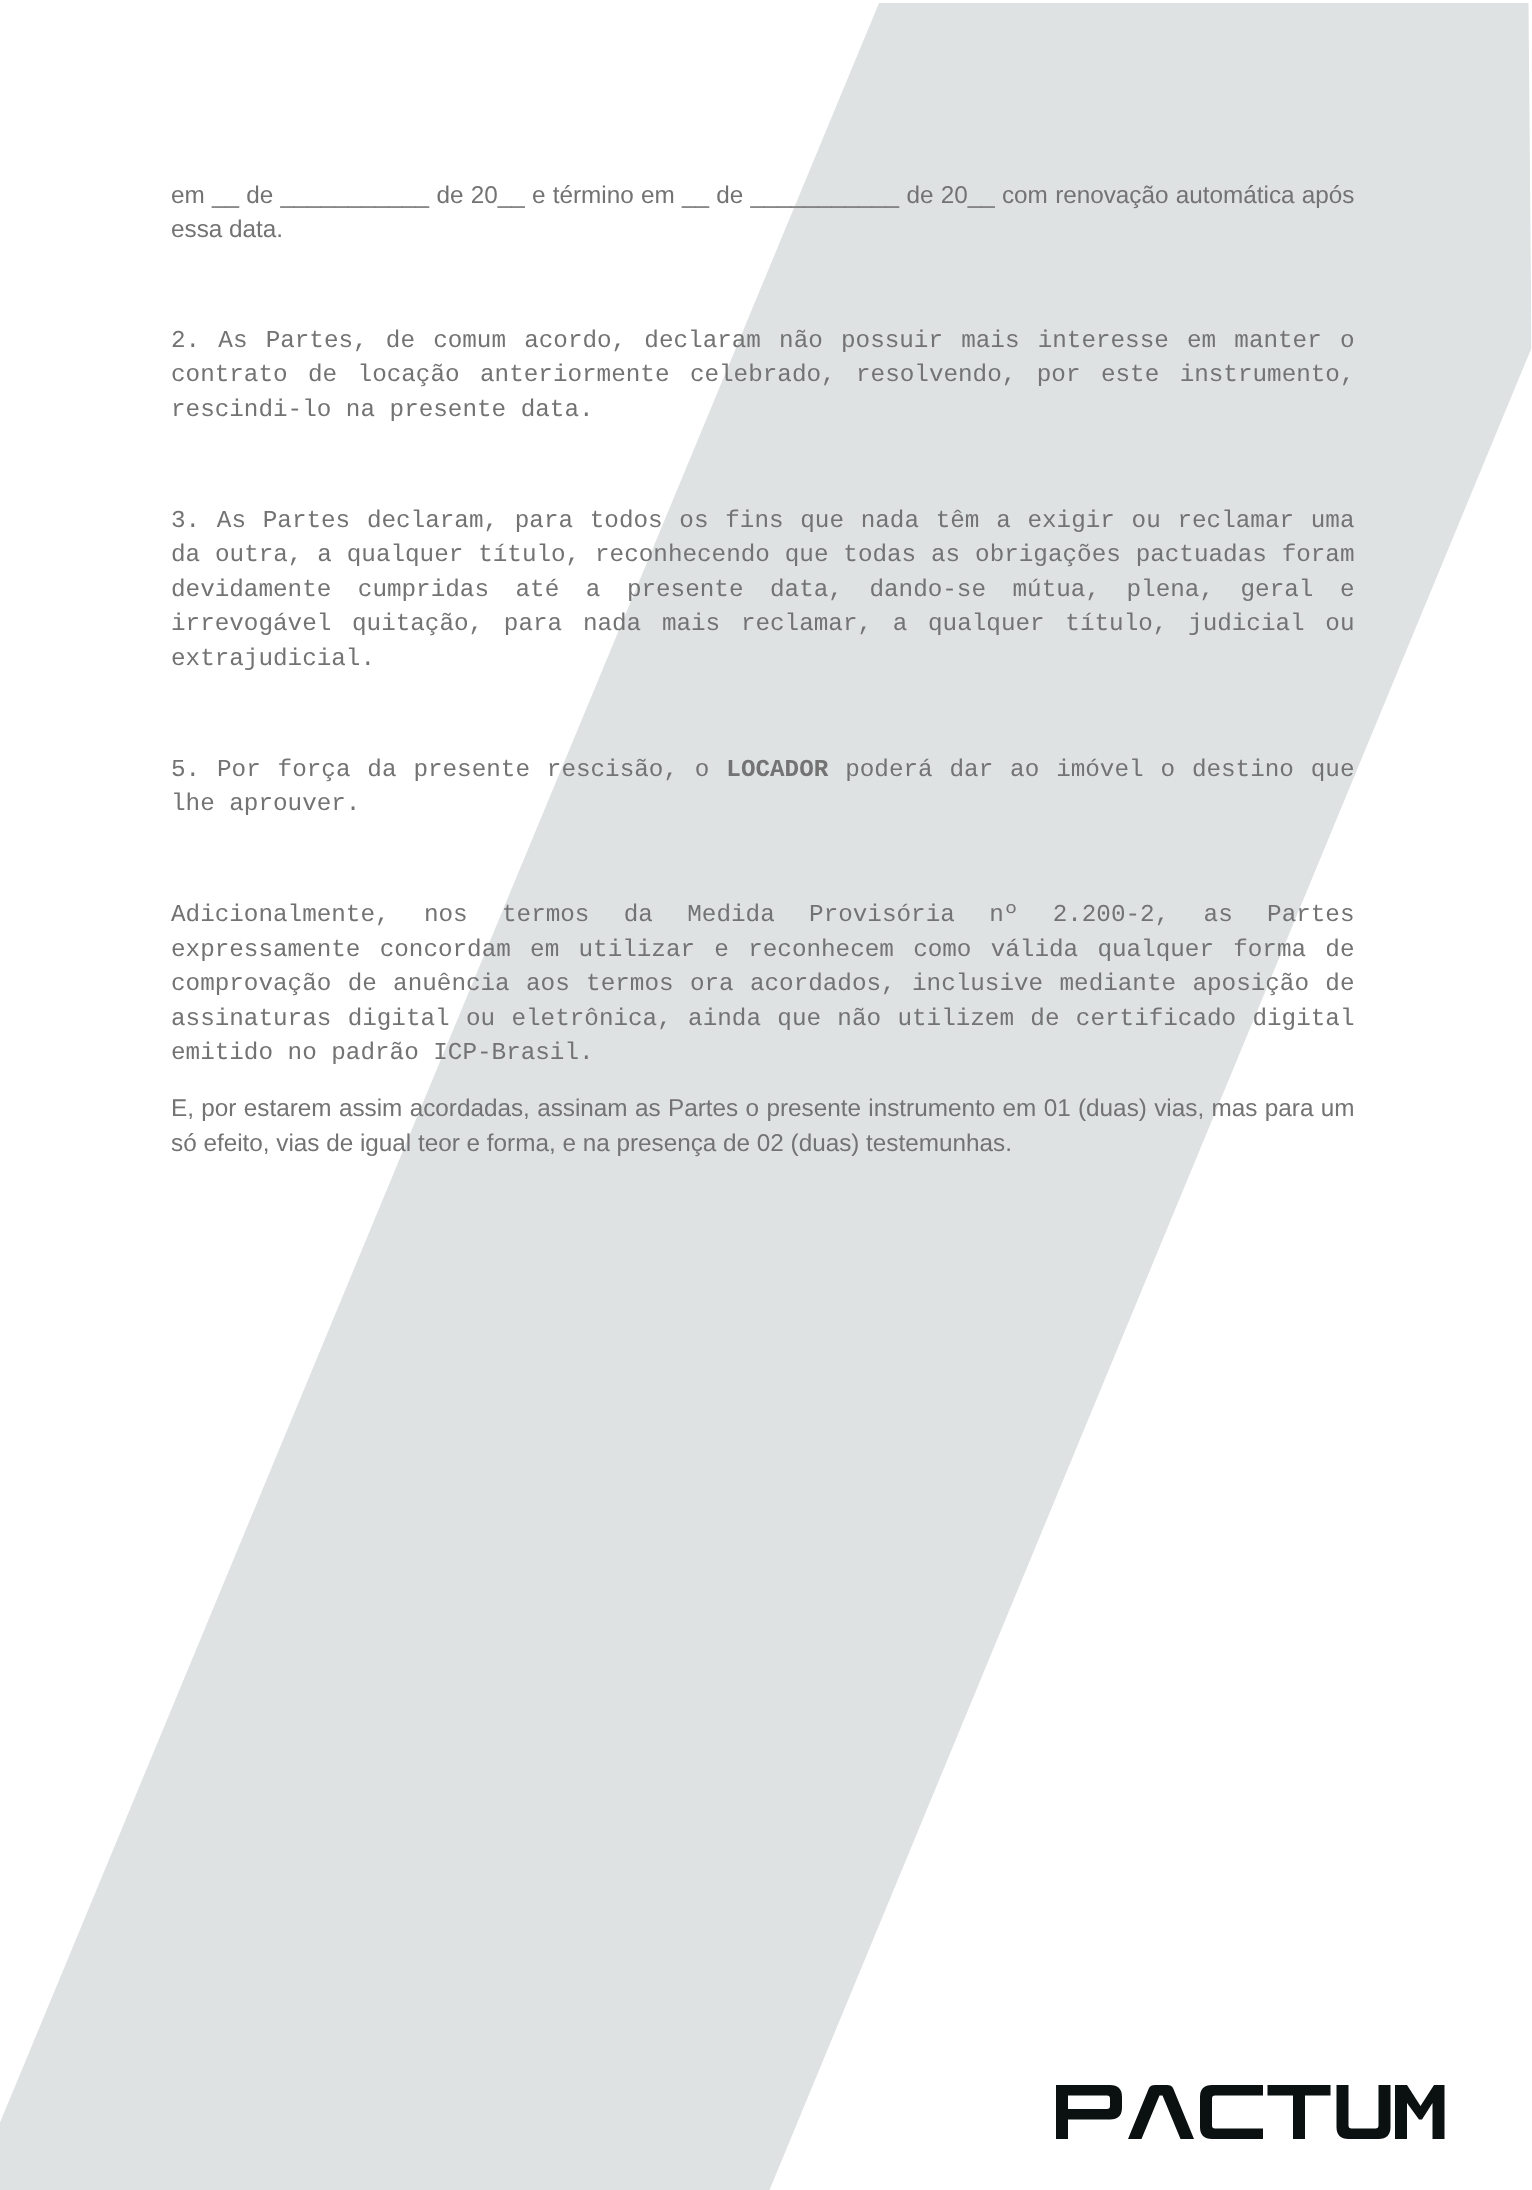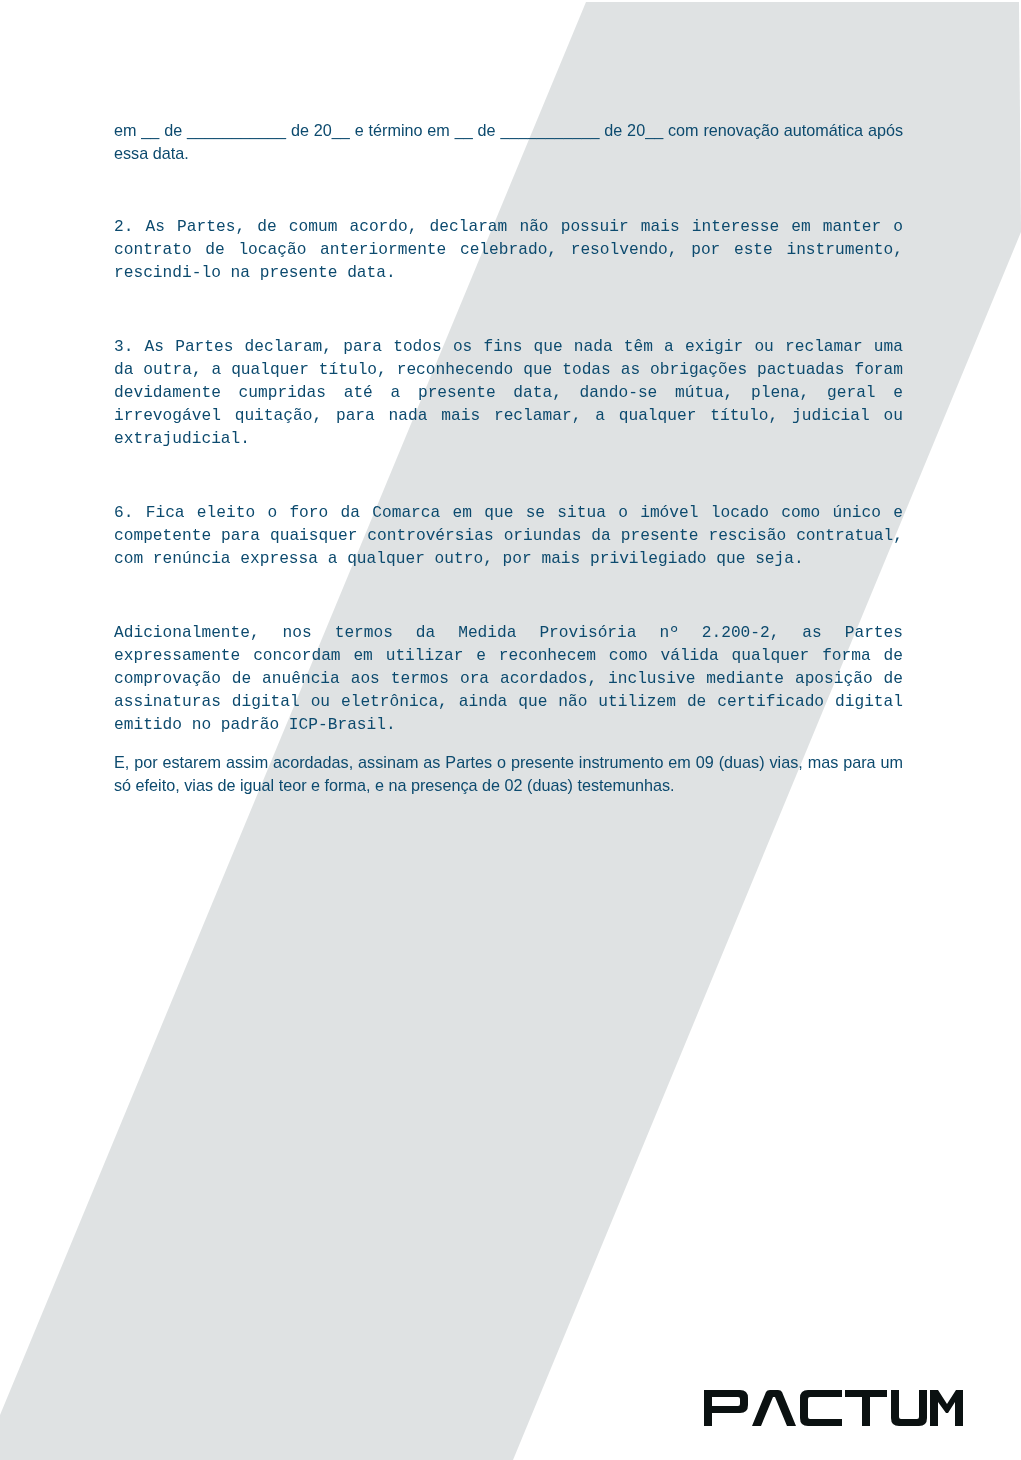--- a/index.html
+++ b/index.html
@@ -1,42 +1,42 @@
 <!DOCTYPE html>
 <html><head>
 <meta charset="utf-8">
 <style>
   html, body { margin: 0; padding: 0; }
   body { width: 1021px; height: 1460px; position: relative; overflow: hidden; background: #ffffff; }
   .band { position: absolute; left: 0; top: 0; width: 1021px; height: 1460px; z-index: 0; }
   .content {
     position: absolute; left: 114px; top: 119px; width: 789px; z-index: 1;
     font-family: "Liberation Sans", sans-serif; font-size: 16.2px; line-height: 23px;
-    color: #0c4a6e; text-align: justify;
+    color: #737373; text-align: justify;
   }
   .content p { margin: 0; }
   .p-gap-lg { margin-top: 51px !important; font-family: Liberation Mono, monospace; }
   .p-gap-sm { margin-top: 14px !important; }
   .content b { font-weight: bold; }
   .logo { position: absolute; left: 704px; top: 1390px; width: 260px; height: 37px; z-index: 2; }
 </style>
 </head>
 <body>
 
 <svg class="band" viewBox="0 0 1021 1460" xmlns="http://www.w3.org/2000/svg">
   <polygon points="586,2 1019,2 1021,232 513,1460 0,1460 0,1415" fill="#dfe2e3"></polygon>
 </svg>
 
 <div class="content">
   <p>em __ de ___________ de 20__ e término em __ de ___________ de 20__ com renovação automática após essa data.</p>
   <p class="p-gap-lg">2. As Partes, de comum acordo, declaram não possuir mais interesse em manter o contrato de locação anteriormente celebrado, resolvendo, por este instrumento, rescindi-lo na presente data.</p>
   <p class="p-gap-lg">3. As Partes declaram, para todos os fins que nada têm a exigir ou reclamar uma da outra, a qualquer título, reconhecendo que todas as obrigações pactuadas foram devidamente cumpridas até a presente data, dando-se mútua, plena, geral e irrevogável quitação, para nada mais reclamar, a qualquer título, judicial ou extrajudicial.</p>
-  <p class="p-gap-lg">6. Fica eleito o foro da Comarca em que se situa o imóvel locado como único e competente para quaisquer controvérsias oriundas da presente rescisão contratual, com renúncia expressa a qualquer outro, por mais privilegiado que seja.</p>
+  <p class="p-gap-lg"><span>5. Por força da presente rescisão, o </span><b>LOCADOR</b><span> poderá dar ao imóvel o destino que lhe aprouver.</span></p>
   <p class="p-gap-lg">Adicionalmente, nos termos da Medida Provisória nº 2.200-2, as Partes expressamente concordam em utilizar e reconhecem como válida qualquer forma de comprovação de anuência aos termos ora acordados, inclusive mediante aposição de assinaturas digital ou eletrônica, ainda que não utilizem de certificado digital emitido no padrão ICP-Brasil.</p>
-  <p class="p-gap-sm">E, por estarem assim acordadas, assinam as Partes o presente instrumento em 09 (duas) vias, mas para um só efeito, vias de igual teor e forma, e na presença de 02 (duas) testemunhas.</p>
+  <p class="p-gap-sm">E, por estarem assim acordadas, assinam as Partes o presente instrumento em 01 (duas) vias, mas para um só efeito, vias de igual teor e forma, e na presença de 02 (duas) testemunhas.</p>
 </div>
 
 <svg class="logo" viewBox="0 0 260 37" xmlns="http://www.w3.org/2000/svg" aria-label="PACTUM">
   <g fill="#0b1111">
 
     <path d="M0,0 H36 Q44,0 44,8 V15 Q44,23 36,23 H8 V36 H0 Z M8,7 V16 H34 Q36,16 36,14 V9 Q36,7 34,7 Z" fill-rule="evenodd"></path>
 
     <path d="M48,36 L62,2 Q63,0 66,0 H74 Q77,0 78,2 L92,36 H83 L71,7 H69 L57,36 Z"></path>
 
     <path d="M104,0 H138 V7 H106 Q104,7 104,9 V27 Q104,29 106,29 H138 V36 H104 Q96,36 96,28 V8 Q96,0 104,0 Z"></path>

